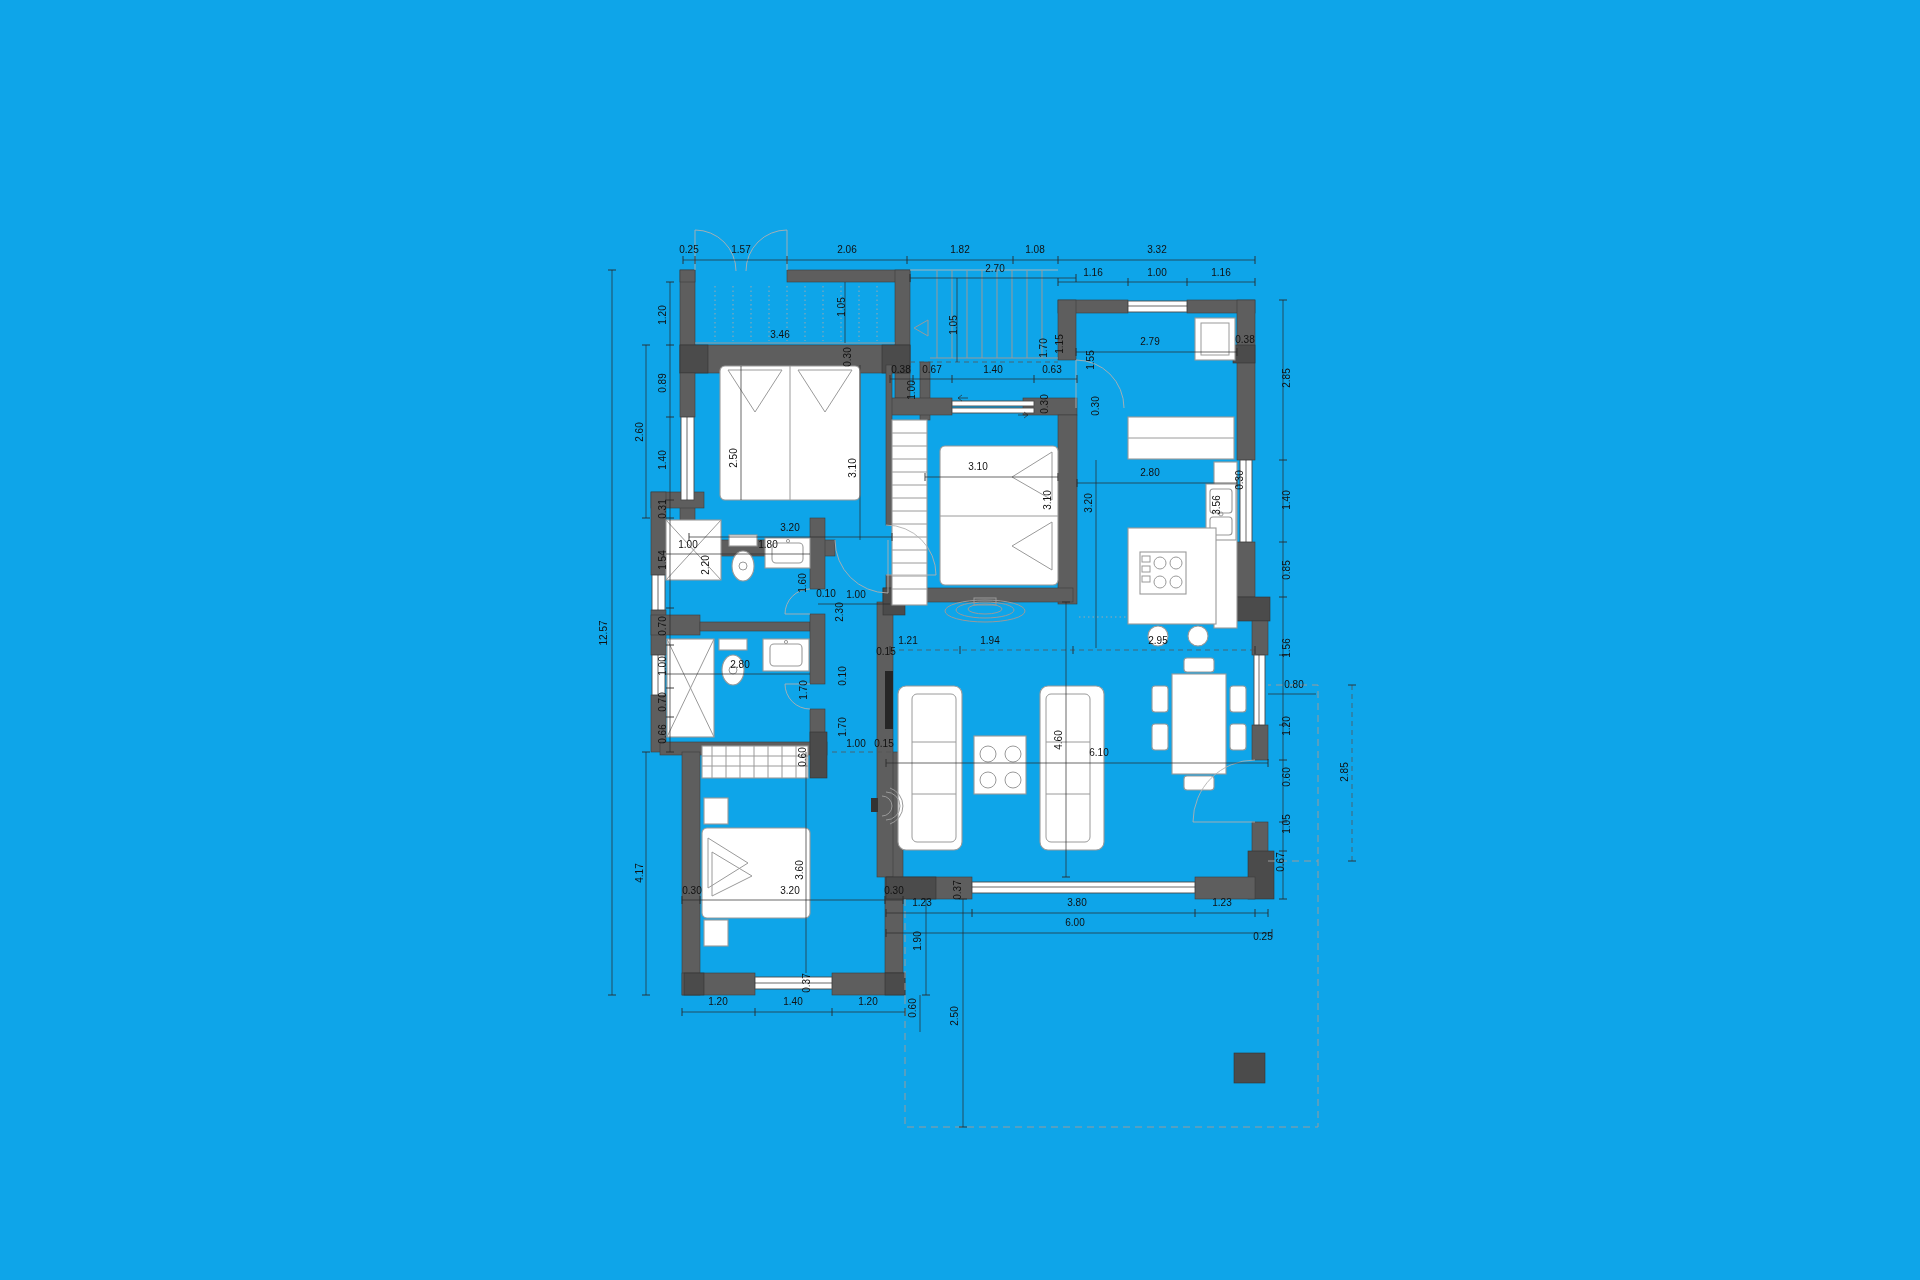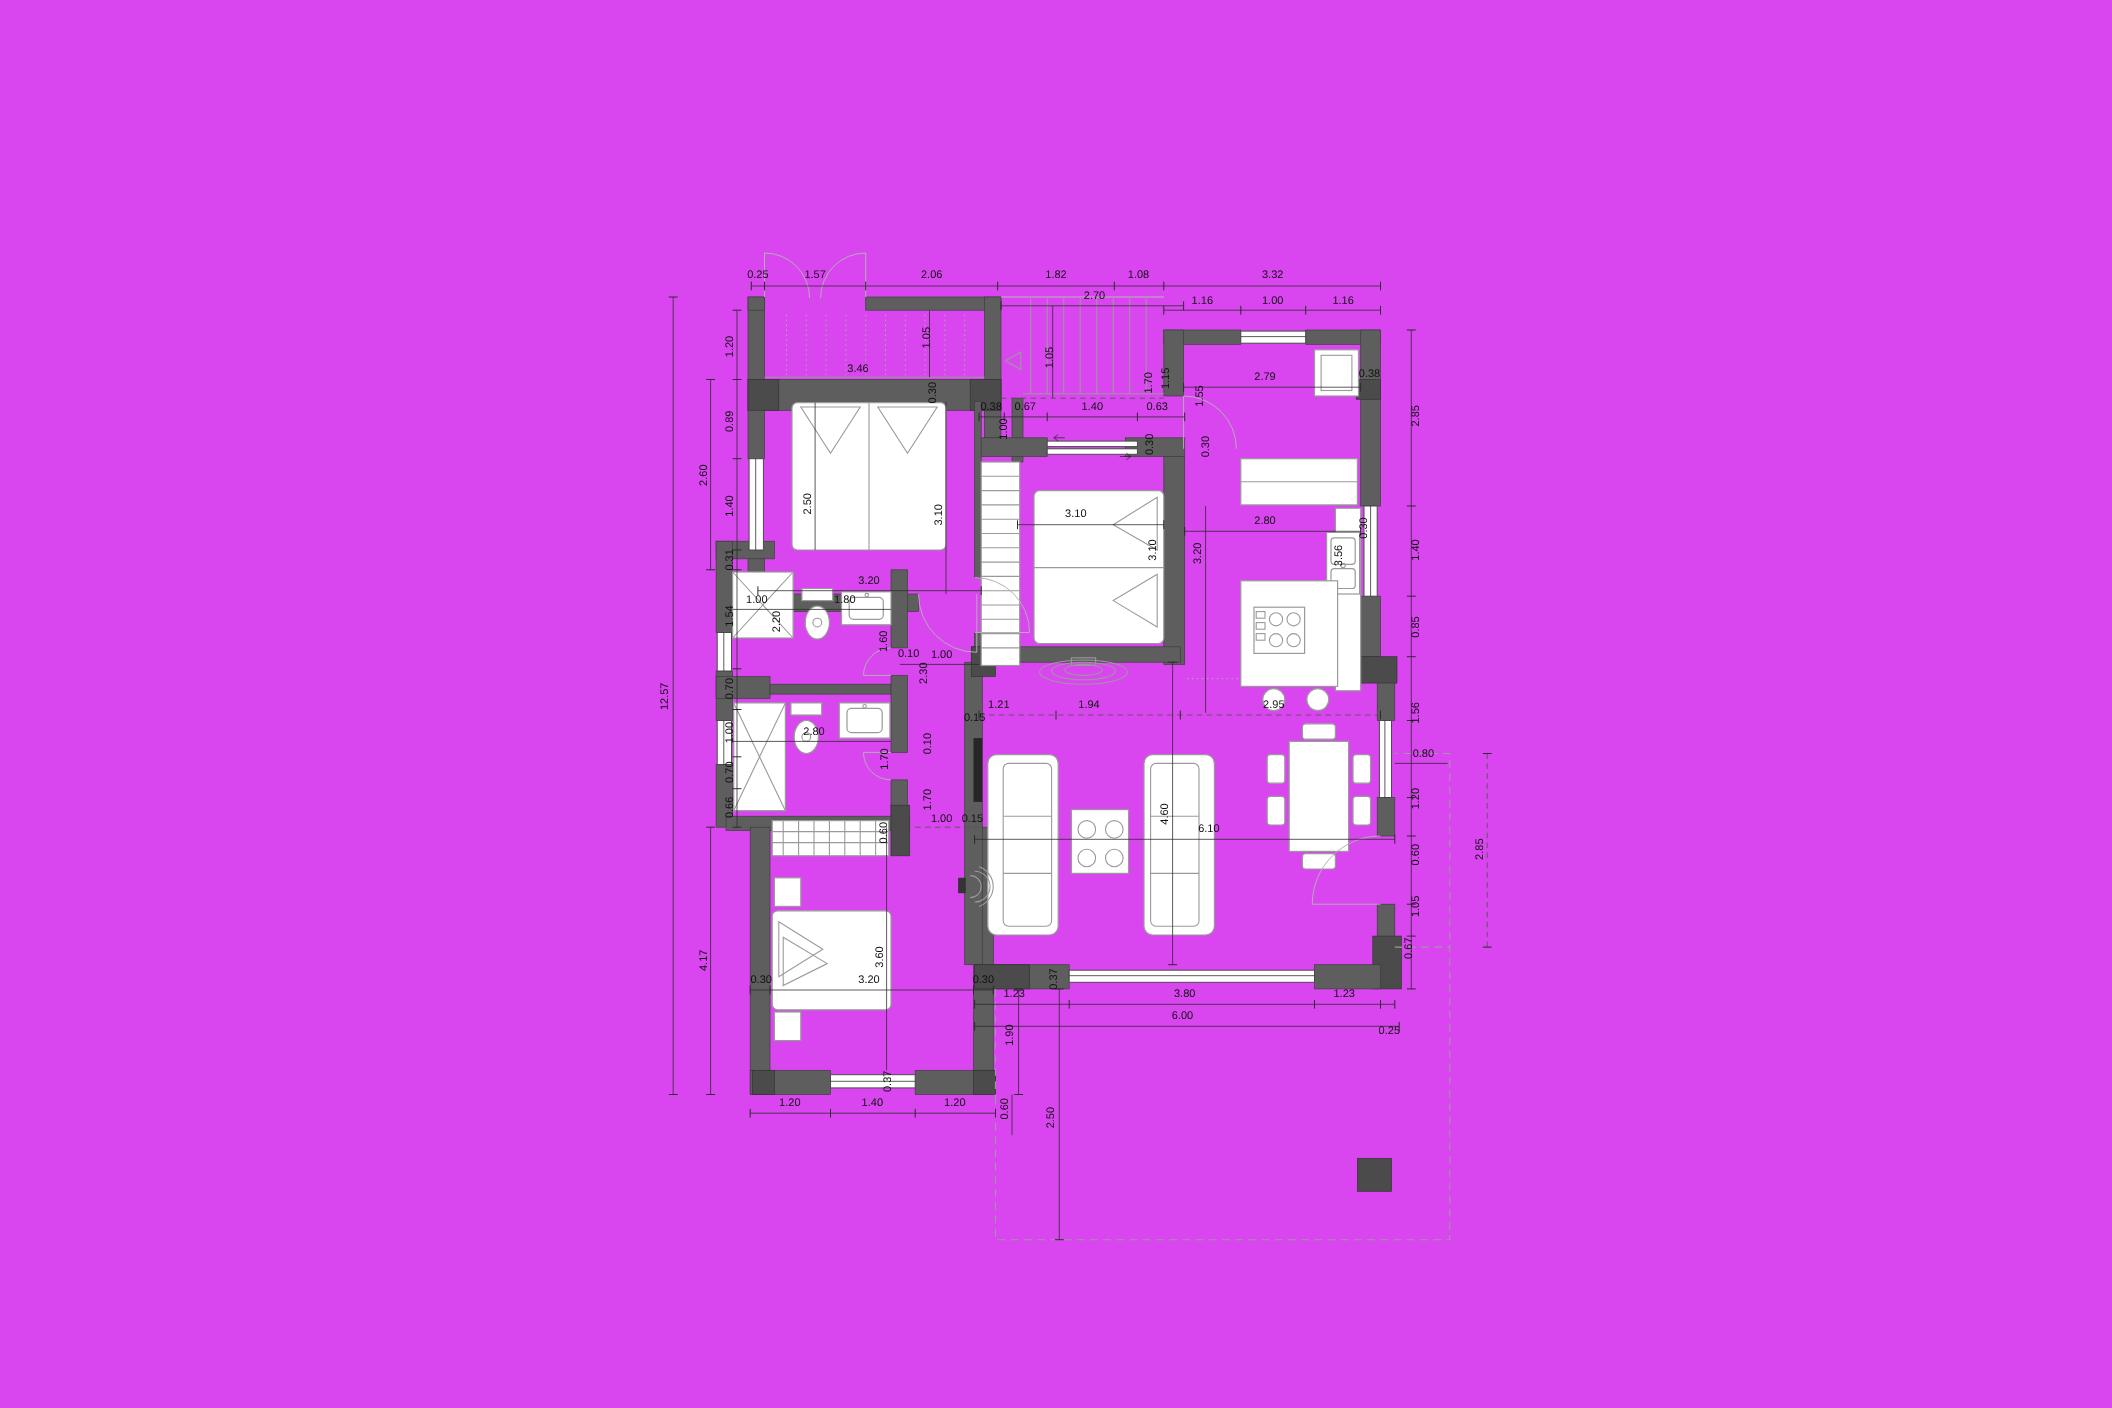--- a/index.html
+++ b/index.html
@@ -1,16 +1,16 @@
 <!DOCTYPE html>
 <html><head>
 <meta charset="utf-8">
 <style>
   html,body{margin:0;padding:0;background:#ffffff;}
-  #stage{position:relative;width:1920px;height:1280px;background:#d946ef;overflow:hidden;
+  #stage{position:relative;width:1920px;height:1280px;background:#0ea5e9;overflow:hidden;
          font-family:"Liberation Sans",sans-serif;}
   svg{position:absolute;left:0;top:0;}
   .w   {fill:#5e5e5e;stroke:#3c3c3c;stroke-width:.6;}
   .wd  {fill:#4b4b4b;stroke:#333;stroke-width:.6;}
   .f   {fill:#fff;stroke:#9a9a9a;stroke-width:1.1;}
   .fl  {fill:none;stroke:#9a9a9a;stroke-width:1;}
   .f2  {fill:none;stroke:#b8b8b8;stroke-width:.9;}
   .d   {fill:none;stroke:#2a2a2a;stroke-width:.7;}
   .dt  {fill:none;stroke:#2a2a2a;stroke-width:.9;}
   .dash{fill:none;stroke:#9b9b9b;stroke-width:1;stroke-dasharray:7 5;}

